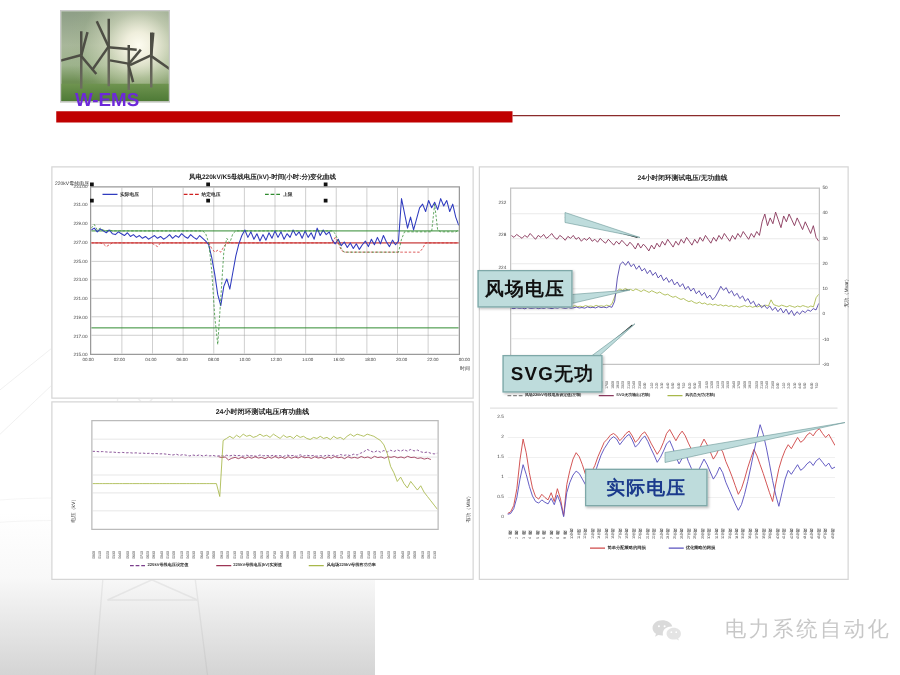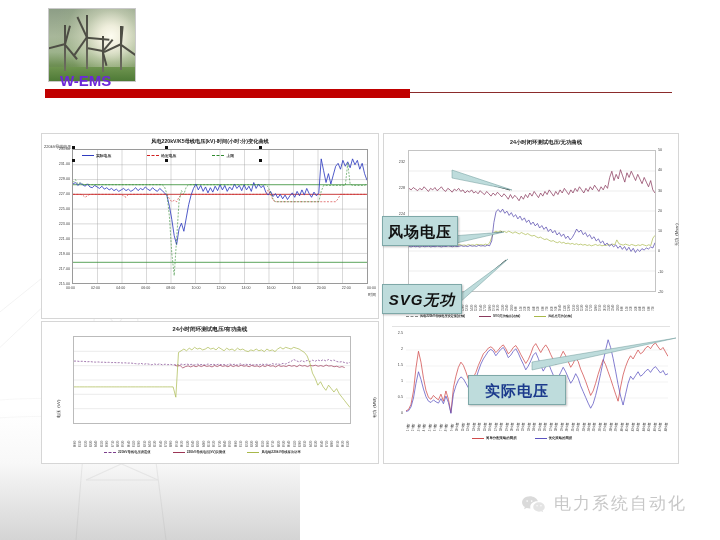--- a/index.html
+++ b/index.html
@@ -67,21 +67,21 @@
   .callout{position:absolute;background:#bedcdc;border:1px solid #7ea8a8;
     color:#111;font-weight:bold;display:flex;align-items:center;justify-content:center;
     box-shadow:1px 1px 2px rgba(0,0,0,.25);z-index:6;}
   .callout span{font-size:15px;letter-spacing:1px;line-height:1;}
   .leader{position:absolute;z-index:5;pointer-events:none;}
   .leader svg{display:block;overflow:visible;}
 
   
   .footer-wm{position:absolute;left:520px;top:492px;display:flex;align-items:center;gap:8px;opacity:.55;}
   .footer-wm .wechat{width:26px;height:20px;}
-  .footer-wm .wmtext{font-size:17px;color:#9a9a9a;letter-spacing:2px;white-space:nowrap;}
+  .footer-wm .wmtext{font-size:17px;color:#9a9a9a;letter-spacing:2px;white-space:nowrap;margin-left:26px;}
 </style>
 </head>
 <body>
 
 <div id="slide">
 
   <div class="tower-wm">
     <svg viewBox="0 0 240 390" preserveAspectRatio="none">
       <g stroke="#b5b5b5" stroke-width="1.1" fill="none" opacity=".75">
         <path d="M118 0 L86 390 M126 0 L176 390 M118 0 L126 0"></path>
@@ -506,21 +506,21 @@
       <polygon points="72,38 72,30 132,50" fill="#bedcdc" stroke="#6f9a9a" stroke-width=".5"></polygon>
       <polygon points="72,104 72,96 124,92" fill="#bedcdc" stroke="#6f9a9a" stroke-width=".5"></polygon>
       <polygon points="78,164 78,156 128,119" fill="#bedcdc" stroke="#6f9a9a" stroke-width=".5"></polygon>
       <polygon points="152,222 152,230 296,198" fill="#bedcdc" stroke="#6f9a9a" stroke-width=".5"></polygon>
     </svg>
   </div>
 
   <div class="callout" style="left:382px;top:216px;width:74px;height:28px;">
     <span>风场电压</span>
   </div>
-  <div class="callout" style="left:382px;top:284px;width:78px;height:28px;font-style:italic;">
+  <div class="callout" style="left:402px;top:284px;width:78px;height:28px;">
     <span>SVG无功</span>
   </div>
   <div class="callout" style="left:468px;top:375px;width:96px;height:28px;">
     <span style="color:#1b3a8c;">实际电压</span>
   </div>
 
   <div class="footer-wm">
     <svg class="wechat" viewBox="0 0 32 24">
       <path d="M12 2.5C6.6 2.5 2.5 5.9 2.5 10c0 2.3 1.3 4.4 3.4 5.7L5 18.6l3.1-1.6c1.2.3 2.5.5 3.9.5 .3 0 .6 0 .9 0 -.2-.6-.3-1.2-.3-1.9 0-3.9 3.8-7 8.5-7 .3 0 .6 0 .9 0C21.1 5.2 17 2.5 12 2.5z" fill="#bdbdbd"></path>
       <path d="M30.5 15.6c0-3.2-3.2-5.8-7.1-5.8s-7.1 2.6-7.1 5.8 3.2 5.8 7.1 5.8c.9 0 1.8-.1 2.6-.4l2.5 1.3-.7-2.2c1.6-1 2.7-2.6 2.7-4.5z" fill="#cfcfcf"></path>

